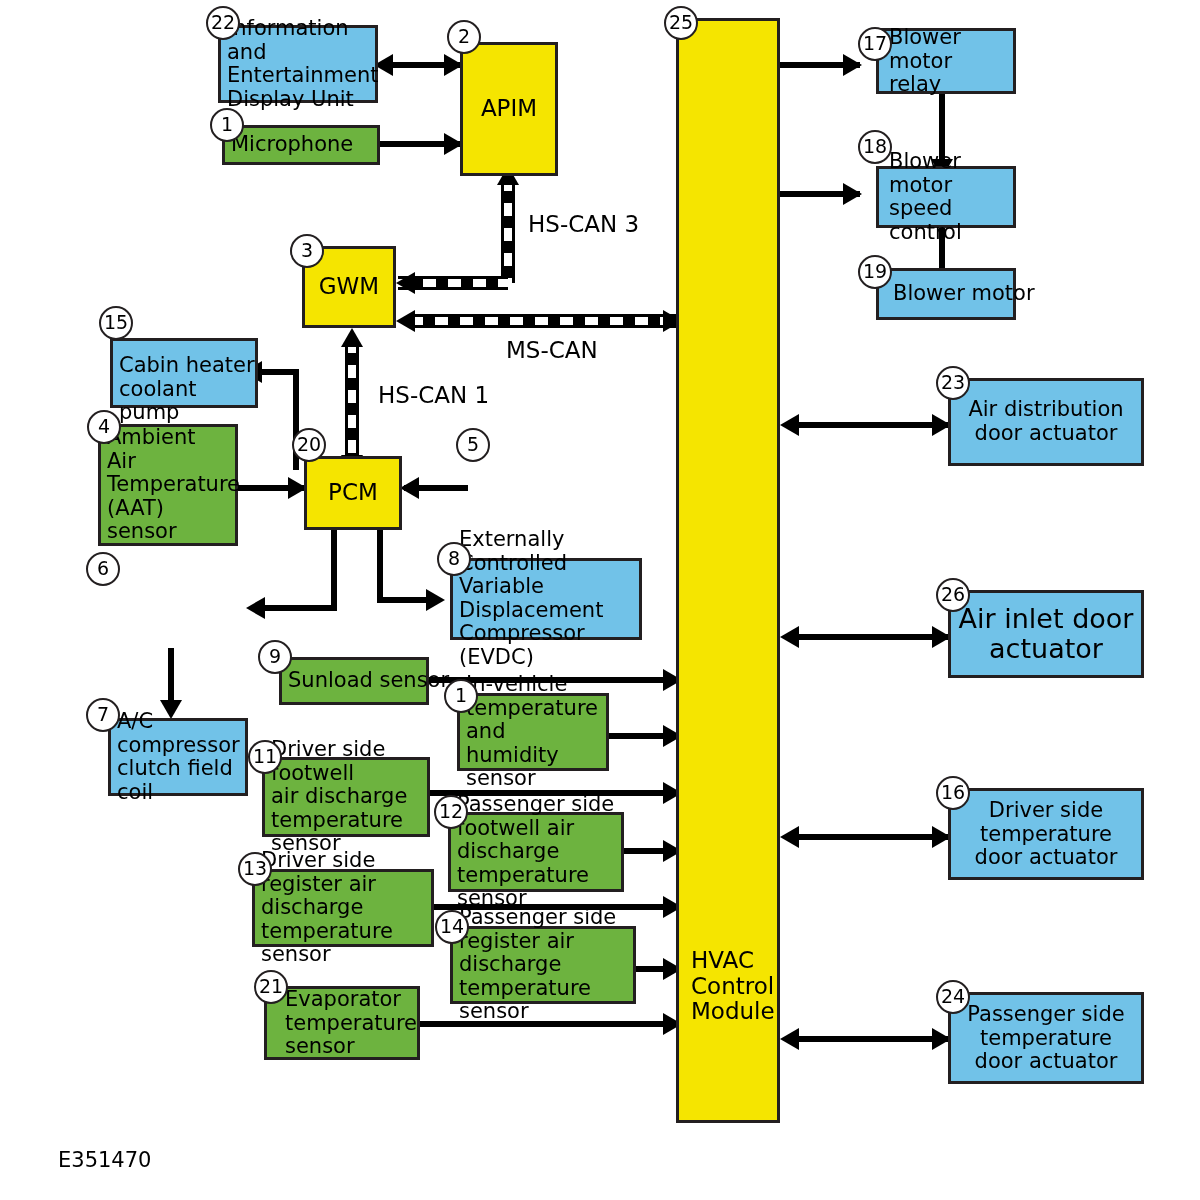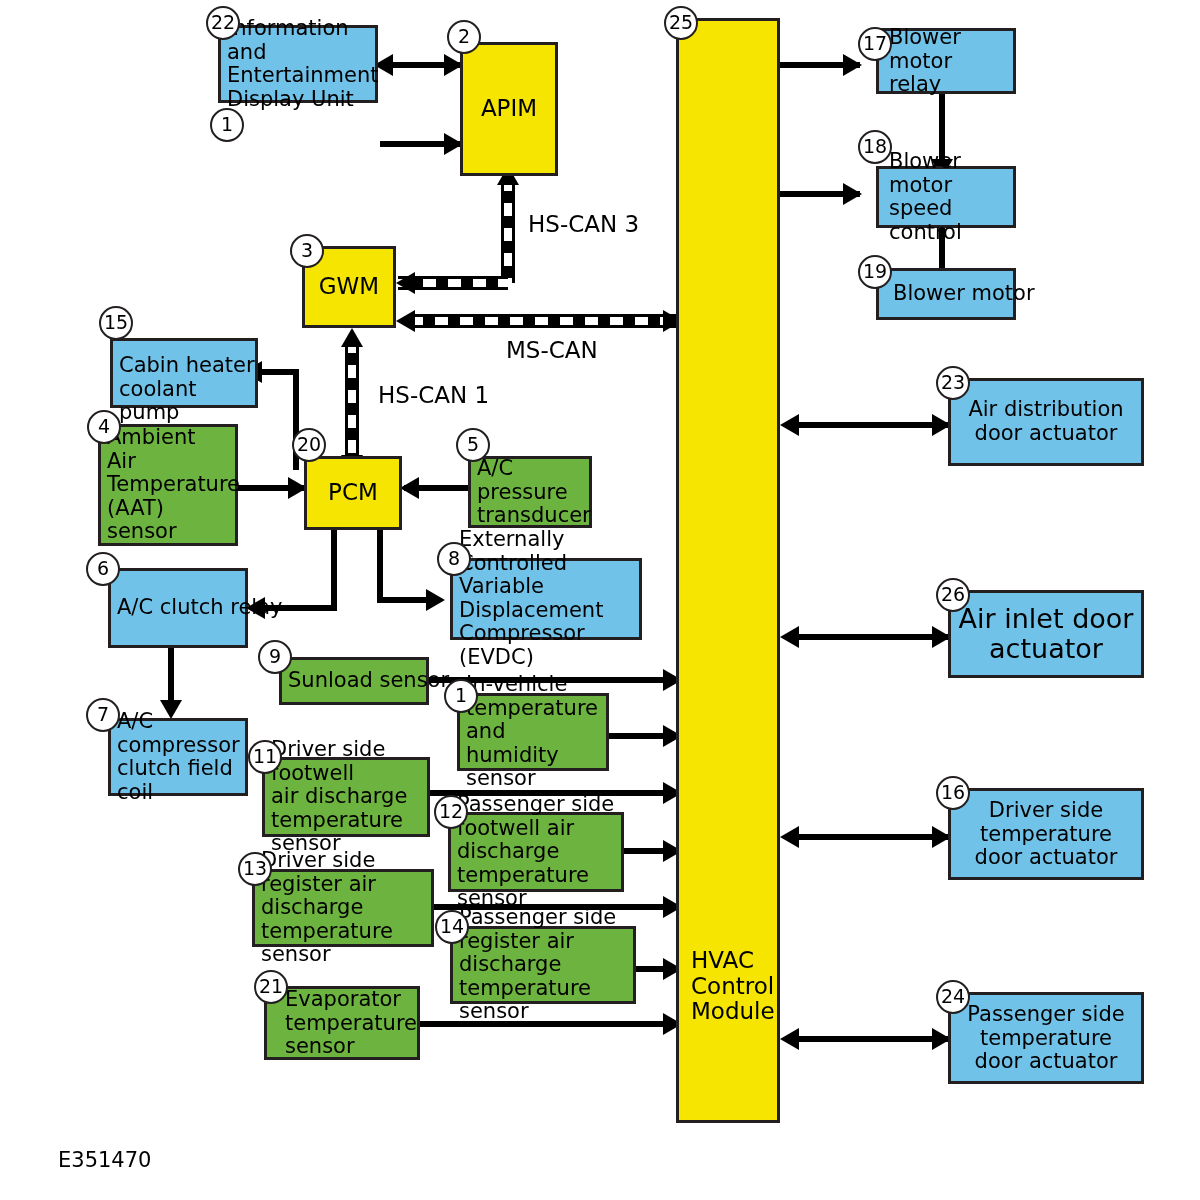--- a/index.html
+++ b/index.html
@@ -153,20 +153,23 @@
 Control
 Module</div>
   </div>
 
   <div class="box blue" style="left:218px;top:25px;width:160px;height:78px;z-index:21;">
     <div class="t" style="font-size:21px;white-space:pre-line;">Information and
 Entertainment
 Display Unit</div>
   </div>
 
+  <div class="box green" style="left:222px;top:125px;width:158px;height:40px;z-index:21;">
+    <div class="t" style="font-size:21px;">Microphone</div>
+  </div>
 
   <div class="box yellow center" style="left:460px;top:30px;width:98px;height:134px;z-index:21;margin-top:12px;">
     <div class="t" style="font-size:23px;">APIM</div>
   </div>
 
   <div class="box yellow center" style="left:302px;top:246px;width:94px;height:82px;z-index:21;">
     <div class="t" style="font-size:23px;">GWM</div>
   </div>
 
   <div class="box blue" style="left:110px;top:338px;width:148px;height:70px;z-index:21;">
@@ -179,28 +182,21 @@
 Air
 Temperature
 (AAT)
 sensor</div>
   </div>
 
   <div class="box yellow center" style="left:304px;top:456px;width:98px;height:74px;z-index:21;">
     <div class="t" style="font-size:23px;">PCM</div>
   </div>
 
-  <div class="box green" style="left:468px;top:456px;width:124px;height:72px;z-index:21;">
-    <div class="t" style="font-size:21px;white-space:pre-line;">A/C pressure
-transducer</div>
-  </div>
-
-  <div class="box blue" style="left:108px;top:568px;width:140px;height:80px;z-index:21;">
-    <div class="t" style="font-size:21px;">A/C clutch relay</div>
-  </div>
+
 
   <div class="box blue" style="left:450px;top:558px;width:192px;height:82px;z-index:21;">
     <div class="t" style="font-size:21px;white-space:pre-line;">Externally Controlled
 Variable Displacement
 Compressor (EVDC)</div>
   </div>
 
   <div class="box blue" style="left:108px;top:718px;width:140px;height:78px;z-index:21;">
     <div class="t" style="font-size:21px;white-space:pre-line;">A/C compressor
 clutch field coil</div>

